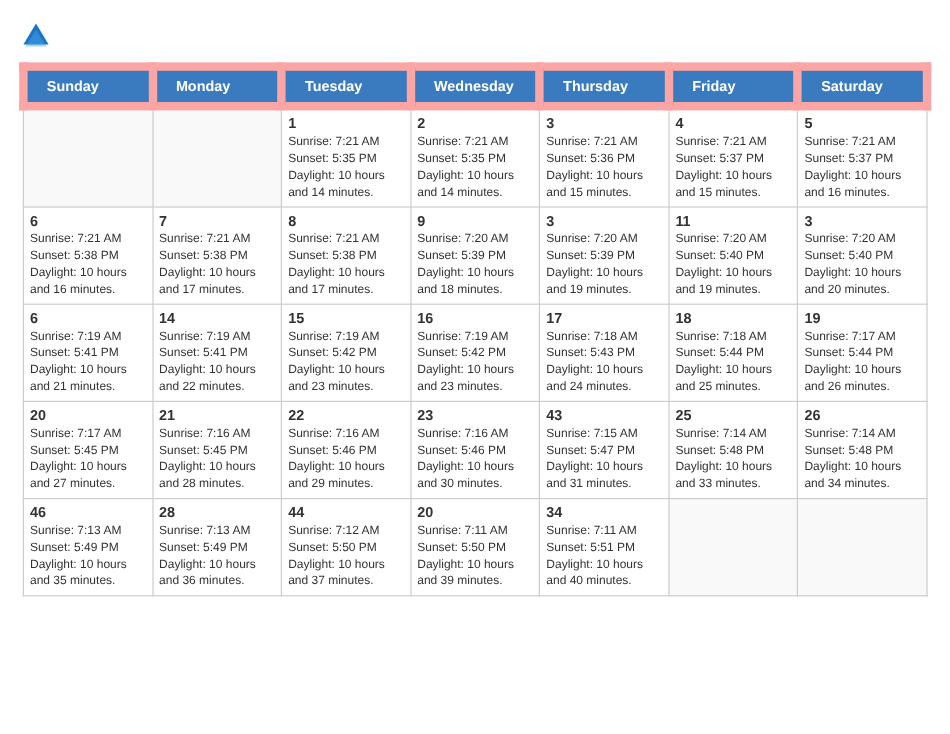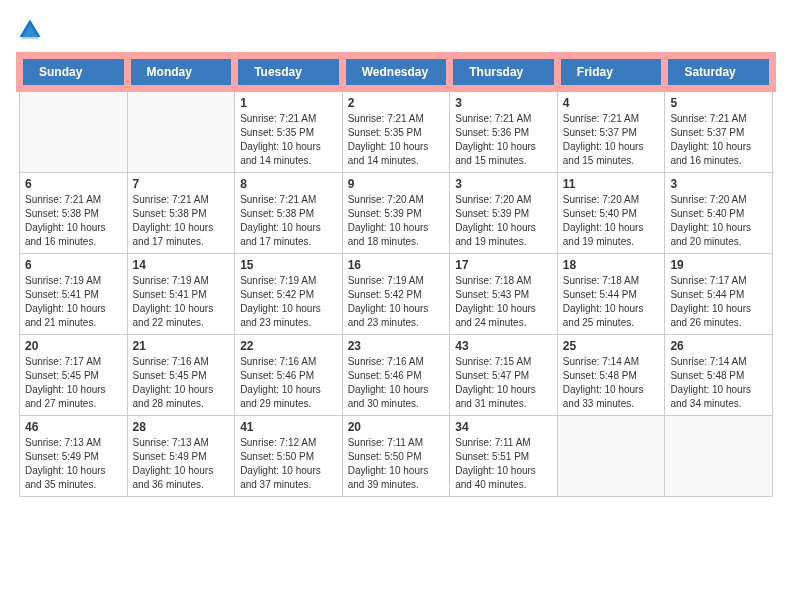--- a/index.html
+++ b/index.html
@@ -235,21 +235,21 @@
       <tr>
         <td>
           <span class="day-num">46</span>
           <div class="day-detail">Sunrise: 7:13 AM<br>Sunset: 5:49 PM<br>Daylight: 10 hours and 35 minutes.</div>
         </td>
         <td>
           <span class="day-num">28</span>
           <div class="day-detail">Sunrise: 7:13 AM<br>Sunset: 5:49 PM<br>Daylight: 10 hours and 36 minutes.</div>
         </td>
         <td>
-          <span class="day-num">41</span>
+          <span class="day-num">44</span>
           <div class="day-detail">Sunrise: 7:12 AM<br>Sunset: 5:50 PM<br>Daylight: 10 hours and 37 minutes.</div>
         </td>
         <td>
           <span class="day-num">20</span>
           <div class="day-detail">Sunrise: 7:11 AM<br>Sunset: 5:50 PM<br>Daylight: 10 hours and 39 minutes.</div>
         </td>
         <td>
           <span class="day-num">34</span>
           <div class="day-detail">Sunrise: 7:11 AM<br>Sunset: 5:51 PM<br>Daylight: 10 hours and 40 minutes.</div>
         </td>

